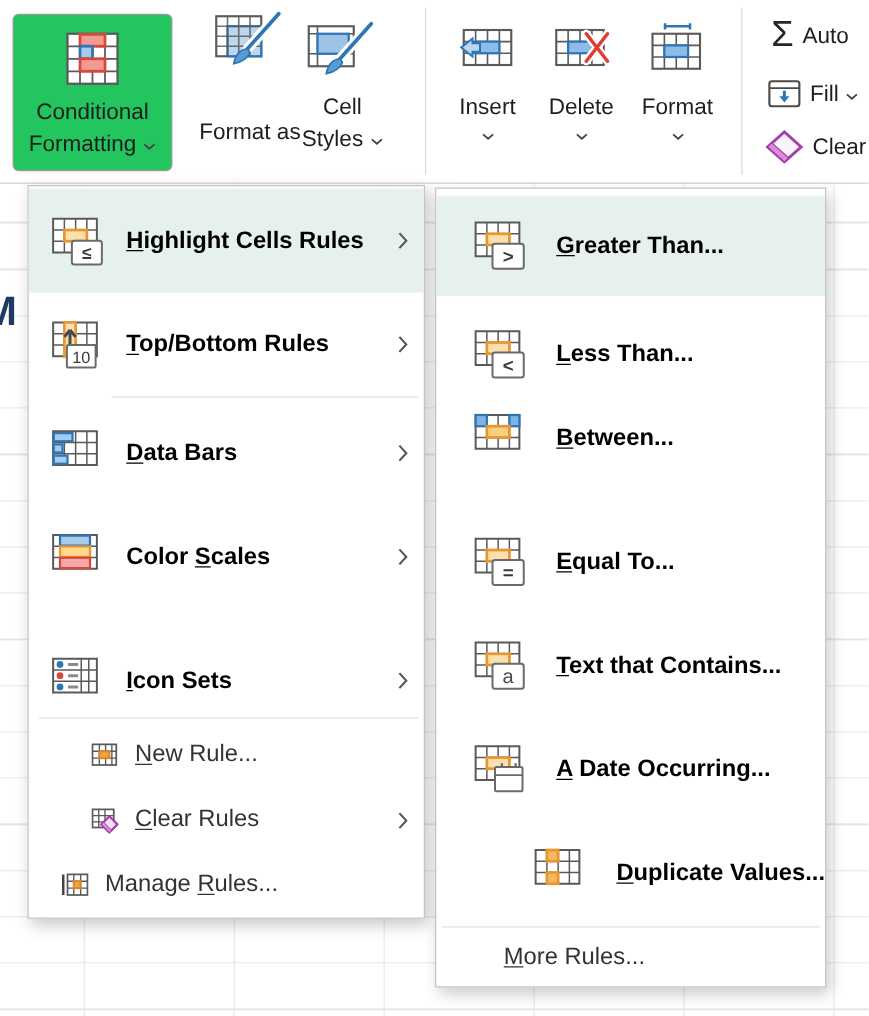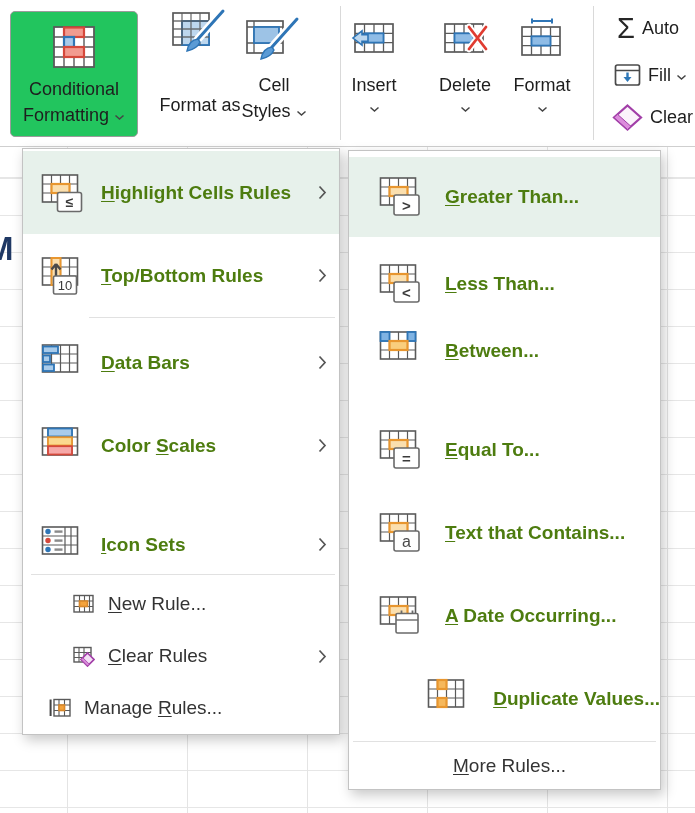--- a/index.html
+++ b/index.html
@@ -34,23 +34,23 @@
 
   
   .menu-panel{background:#fff;border:1px solid #C3C3C3;box-sizing:border-box;
      box-shadow:3px 5px 12px rgba(0,0,0,0.22);}
   #left-menu{left:22px;top:148px;width:318px;height:587px;}
   #submenu{left:348px;top:150px;width:313px;height:640px;}
   .mrow{position:absolute;left:0;right:0;display:flex;align-items:center;cursor:pointer;}
   .mrow.big{height:83px;padding-left:18px;gap:16px;}
   .mrow.small{height:52px;padding-left:50px;gap:13px;}
   .mrow.sub{height:83px;padding-left:30px;gap:20px;}
-  .mrow.footer{height:42px;padding-left:104px;text-align:right;}
+  .mrow.footer{height:42px;padding-left:54px;text-align:right;}
   .hl{background:#E7F1EB;}
-  .mlabel{font-size:19px;font-weight:700;color:#4d7c0f;white-space:nowrap;}
+  .mlabel{font-size:19px;font-weight:700;color:#000000;white-space:nowrap;}
   .mlabel.reg{font-weight:400;color:#333;}
   .ak{text-decoration:underline;text-underline-offset:2px;}
   .arrow-slot{margin-left:auto;margin-right:12px;display:flex;align-items:center;}
   .msep{position:absolute;height:1px;background:#E1E1E1;}
 </style>
 </head>
 <body>
 
 <div id="grid-layer" class="abs"></div>
 <div id="ws-fragment" class="abs">M</div>
@@ -108,21 +108,21 @@
     <div class="rlabel">Cell</div>
     <div class="rlabel">
       <span>Styles</span><svg class="chev" width="11" height="7" viewBox="0 0 11 7">
           <polyline points="1.5,1.5 5.5,5 9.5,1.5" fill="none" stroke="#444" stroke-width="1.5"></polyline>
         </svg>
     </div>
   </div>
 
   <div class="ribbon-divider abs" style="left:340px;"></div>
 
-  <div class="rbtn abs" style="left:342px;width:64px;">
+  <div class="rbtn abs" style="left:358px;width:64px;">
     <div class="iconbox">
       <svg width="46" height="40" viewBox="0 0 46 40">
         <rect x="4" y="4" width="38" height="28" fill="#fff" stroke="#5A5A5A" stroke-width="1.7"></rect>
         <path d="M13.5 4V32 M23 4V32 M32.5 4V32 M4 13.3H42 M4 22.6H42" stroke="#5A5A5A" stroke-width="1.3" fill="none"></path>
         <rect x="13.5" y="13.3" width="19" height="9.3" fill="#8FBCE6" stroke="#2E75B6" stroke-width="1.8"></rect>
         <polygon points="17,14.6 11,14.6 11,10.8 2,18 11,25.2 11,21.4 17,21.4" fill="#BDD7EE" stroke="#2E75B6" stroke-width="1.6"></polygon>
       </svg>
     </div>
     <div class="rlabel">Insert</div>
     <svg class="chev-below" width="11" height="7" viewBox="0 0 11 7">

